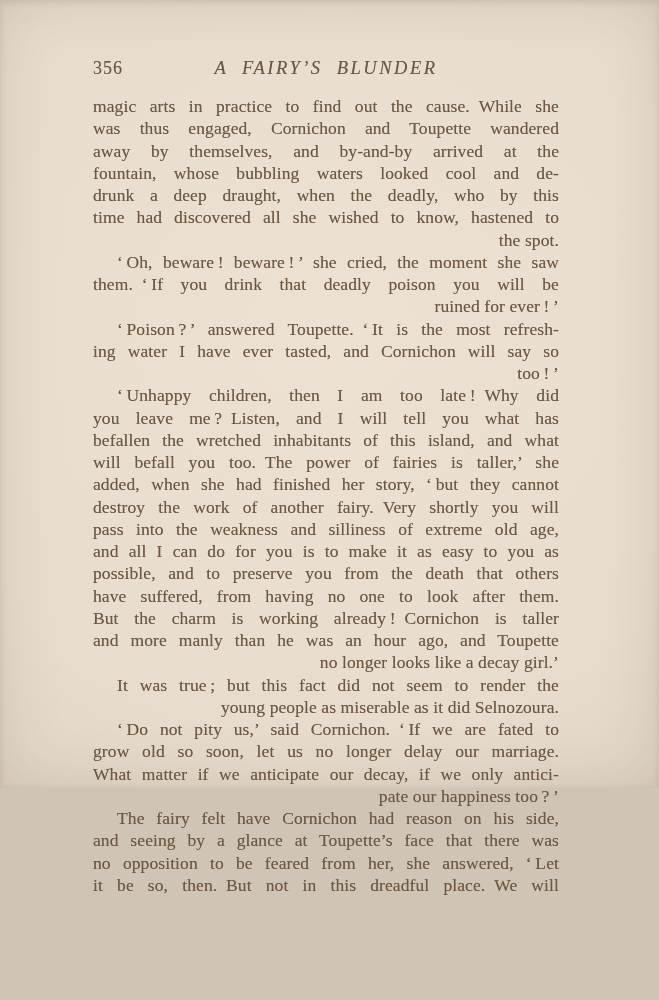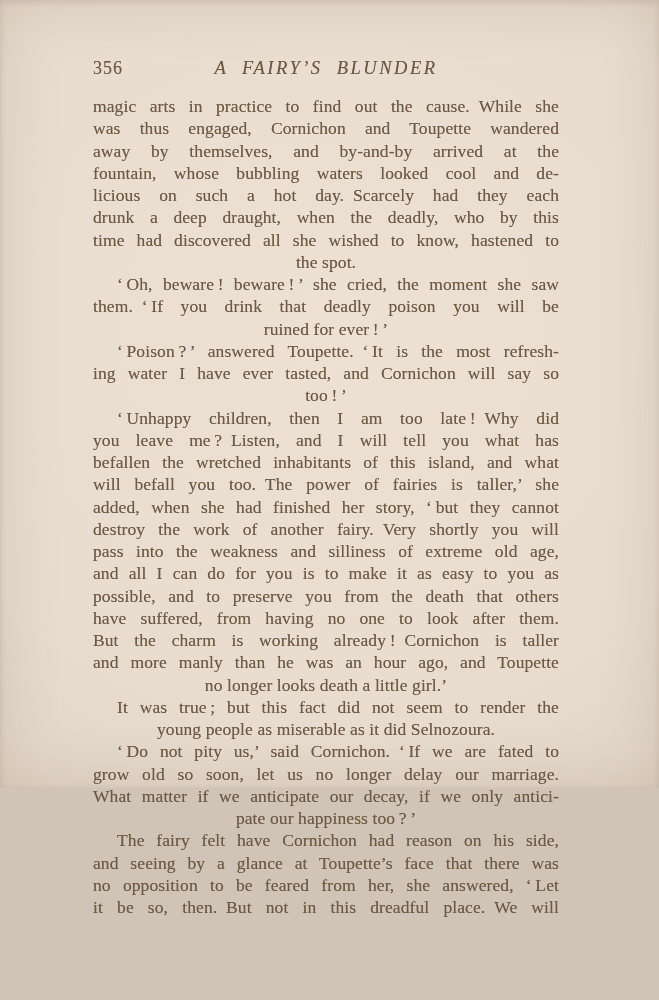--- a/index.html
+++ b/index.html
@@ -33,21 +33,21 @@
     color:var(--ink);
   }
   .text-block{
     position:absolute;top:95px;left:93px;width:466px;
     font-size:17.5px;line-height:22.25px;letter-spacing:0.1px;
     color:var(--ink);
     text-rendering:optimizeLegibility;
   }
   .line{
     height:22.25px;overflow:hidden;
-    text-align:center;
+    text-align:right;
   }
   .line.just{
     text-align:justify;
     text-align-last:justify;
   }
   .line.indent{
     padding-left:24px;
   }
   
   .text-block, .running-head{
@@ -60,21 +60,20 @@
 <div class="page">
   <div class="running-head">
     <span class="page-number">356</span>
     <span class="running-title">A FAIRY’S BLUNDER</span>
   </div>
   <div class="text-block">
       <div class="line just">magic arts in practice to find out the cause. While she</div>
       <div class="line just">was thus engaged, Cornichon and Toupette wandered</div>
       <div class="line just">away by themselves, and by-and-by arrived at the</div>
       <div class="line just">fountain, whose bubbling waters looked cool and de-</div>
-      <div class="line just">licious on such a hot day. Scarcely had they each</div>
       <div class="line just">drunk a deep draught, when the deadly, who by this</div>
       <div class="line just">time had discovered all she wished to know, hastened to</div>
       <div class="line">the spot.</div>
       <div class="line indent just">‘ Oh, beware ! beware ! ’ she cried, the moment she saw</div>
       <div class="line just">them. ‘ If you drink that deadly poison you will be</div>
       <div class="line">ruined for ever ! ’</div>
       <div class="line indent just">‘ Poison ? ’ answered Toupette. ‘ It is the most refresh-</div>
       <div class="line just">ing water I have ever tasted, and Cornichon will say so</div>
       <div class="line">too ! ’</div>
       <div class="line indent just">‘ Unhappy children, then I am too late ! Why did</div>
@@ -82,21 +81,21 @@
       <div class="line just">befallen the wretched inhabitants of this island, and what</div>
       <div class="line just">will befall you too. The power of fairies is taller,’ she</div>
       <div class="line just">added, when she had finished her story, ‘ but they cannot</div>
       <div class="line just">destroy the work of another fairy. Very shortly you will</div>
       <div class="line just">pass into the weakness and silliness of extreme old age,</div>
       <div class="line just">and all I can do for you is to make it as easy to you as</div>
       <div class="line just">possible, and to preserve you from the death that others</div>
       <div class="line just">have suffered, from having no one to look after them.</div>
       <div class="line just">But the charm is working already ! Cornichon is taller</div>
       <div class="line just">and more manly than he was an hour ago, and Toupette</div>
-      <div class="line">no longer looks death a little girl.’</div>
+      <div class="line">no longer looks like a decay girl.’</div>
       <div class="line indent just">It was true ; but this fact did not seem to render the</div>
       <div class="line">young people as miserable as it did Selnozoura.</div>
       <div class="line indent just">‘ Do not pity us,’ said Cornichon. ‘ If we are fated to</div>
       <div class="line just">grow old so soon, let us no longer delay our marriage.</div>
       <div class="line just">What matter if we anticipate our decay, if we only antici-</div>
       <div class="line">pate our happiness too ? ’</div>
       <div class="line indent just">The fairy felt have Cornichon had reason on his side,</div>
       <div class="line just">and seeing by a glance at Toupette’s face that there was</div>
       <div class="line just">no opposition to be feared from her, she answered, ‘ Let</div>
       <div class="line just">it be so, then. But not in this dreadful place. We will</div>

